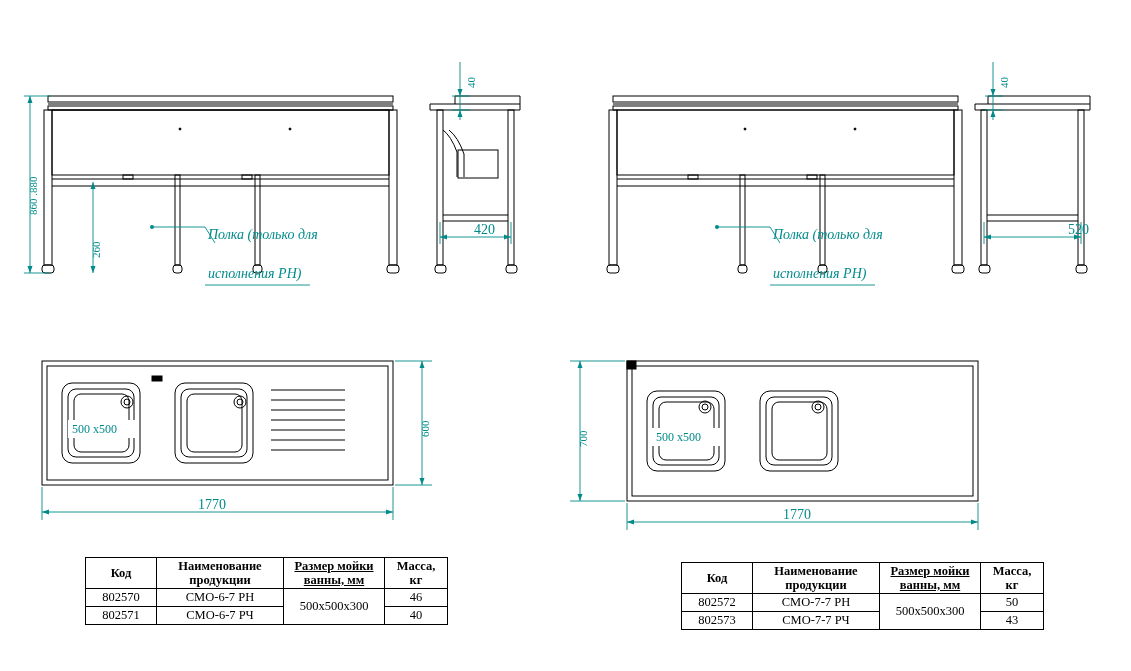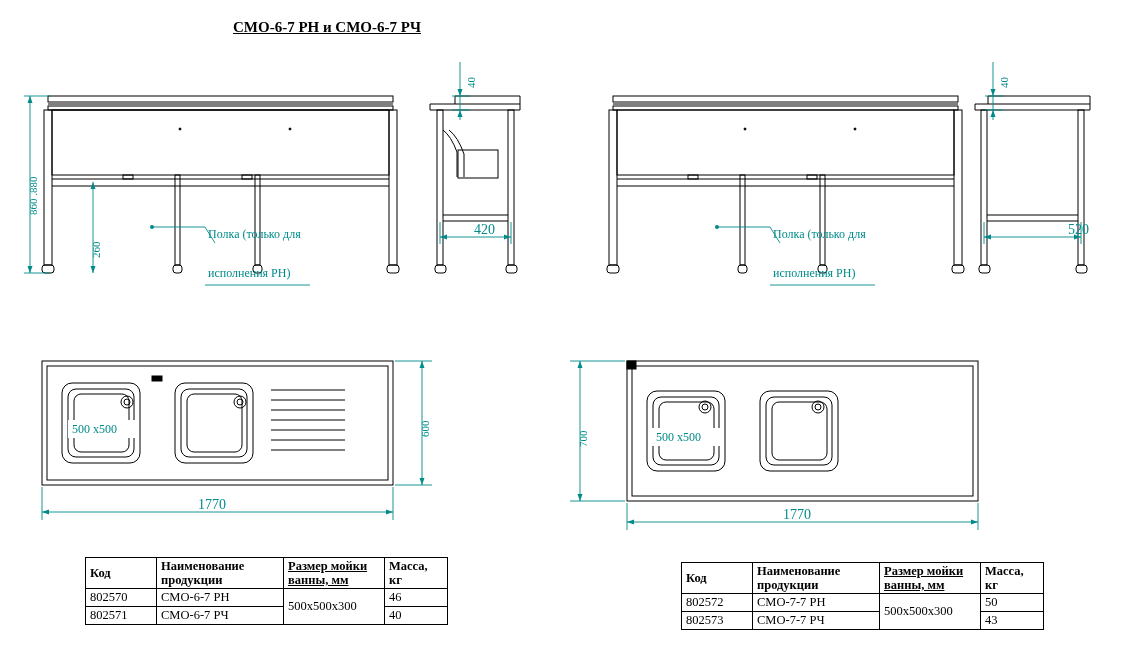--- a/index.html
+++ b/index.html
@@ -1,24 +1,24 @@
 <!DOCTYPE html>
 <html><head>
 <meta charset="utf-8">
 <style>
   html,body{margin:0;padding:0;background:#fff;}
   body{width:1131px;height:671px;position:relative;font-family:"Liberation Serif",serif;overflow:hidden;}
   .root{position:absolute;left:0;top:0;width:1131px;height:671px;}
   .ttl{position:absolute;font-size:15px;font-weight:bold;color:#000;text-decoration:underline;white-space:nowrap;}
   .dim{position:absolute;font-size:14px;color:#008b8b;white-space:nowrap;font-family:"Liberation Serif",serif;}
   .dimv{position:absolute;font-size:11px;color:#008b8b;white-space:nowrap;transform-origin:0 0;}
-  .note{position:absolute;font-size:12px;color:#008b8b;line-height:13px;white-space:nowrap;}
+  .note{position:absolute;font-size:14px;color:#008b8b;font-style:italic;line-height:13px;white-space:nowrap;}
   svg{position:absolute;left:0;top:0;pointer-events:none;}
   table.spec{position:absolute;border-collapse:collapse;font-size:12.5px;color:#000;}
-  table.spec td,table.spec th{border:1px solid #000;padding:1px 4px;text-align:left;font-weight:normal;}
+  table.spec td,table.spec th{border:1px solid #000;padding:1px 4px;text-align:center;font-weight:normal;}
   table.spec th{font-weight:bold;line-height:14px;}
   .cell-code{width:62px;}
   .cell-name{width:118px;margin-top:40px;}
   .cell-size{width:92px;text-decoration:underline;}
   .cell-mass{width:54px;}
 </style>
 </head>
 <body>
 
 <div class="root">
@@ -207,21 +207,20 @@
 
       <line x1="627" y1="503" x2="627" y2="530"></line>
       <line x1="978" y1="503" x2="978" y2="530"></line>
       <line x1="627" y1="522" x2="978" y2="522"></line>
       <path d="M627 522 l7 -2.5 l0 5 z" fill="#008b8b" stroke="none"></path>
       <path d="M978 522 l-7 -2.5 l0 5 z" fill="#008b8b" stroke="none"></path>
       <rect x="652" y="428" width="68" height="18" fill="#fff" stroke="none"></rect>
     </g>
   </svg>
 
-  <div class="ttl" style="left:233px;top:19px;">СМО-6-7 РН и СМО-6-7 РЧ</div>
 
   <div class="dimv" style="left:27px;top:215px;transform:rotate(-90deg);">860 .880</div>
   <div class="dimv" style="left:90px;top:258px;transform:rotate(-90deg);">260</div>
   <div class="note" style="left:208px;top:228px;">Полка (только для</div>
   <div class="note" style="left:208px;top:267px;">исполнения РН)</div>
   <div class="dim" style="left:474px;top:222px;">420</div>
   <div class="dimv" style="left:465px;top:88px;transform:rotate(-90deg);">40</div>
 
   <div class="dimv" style="left:419px;top:437px;transform:rotate(-90deg);">600</div>
   <div class="dim" style="left:198px;top:497px;">1770</div>

